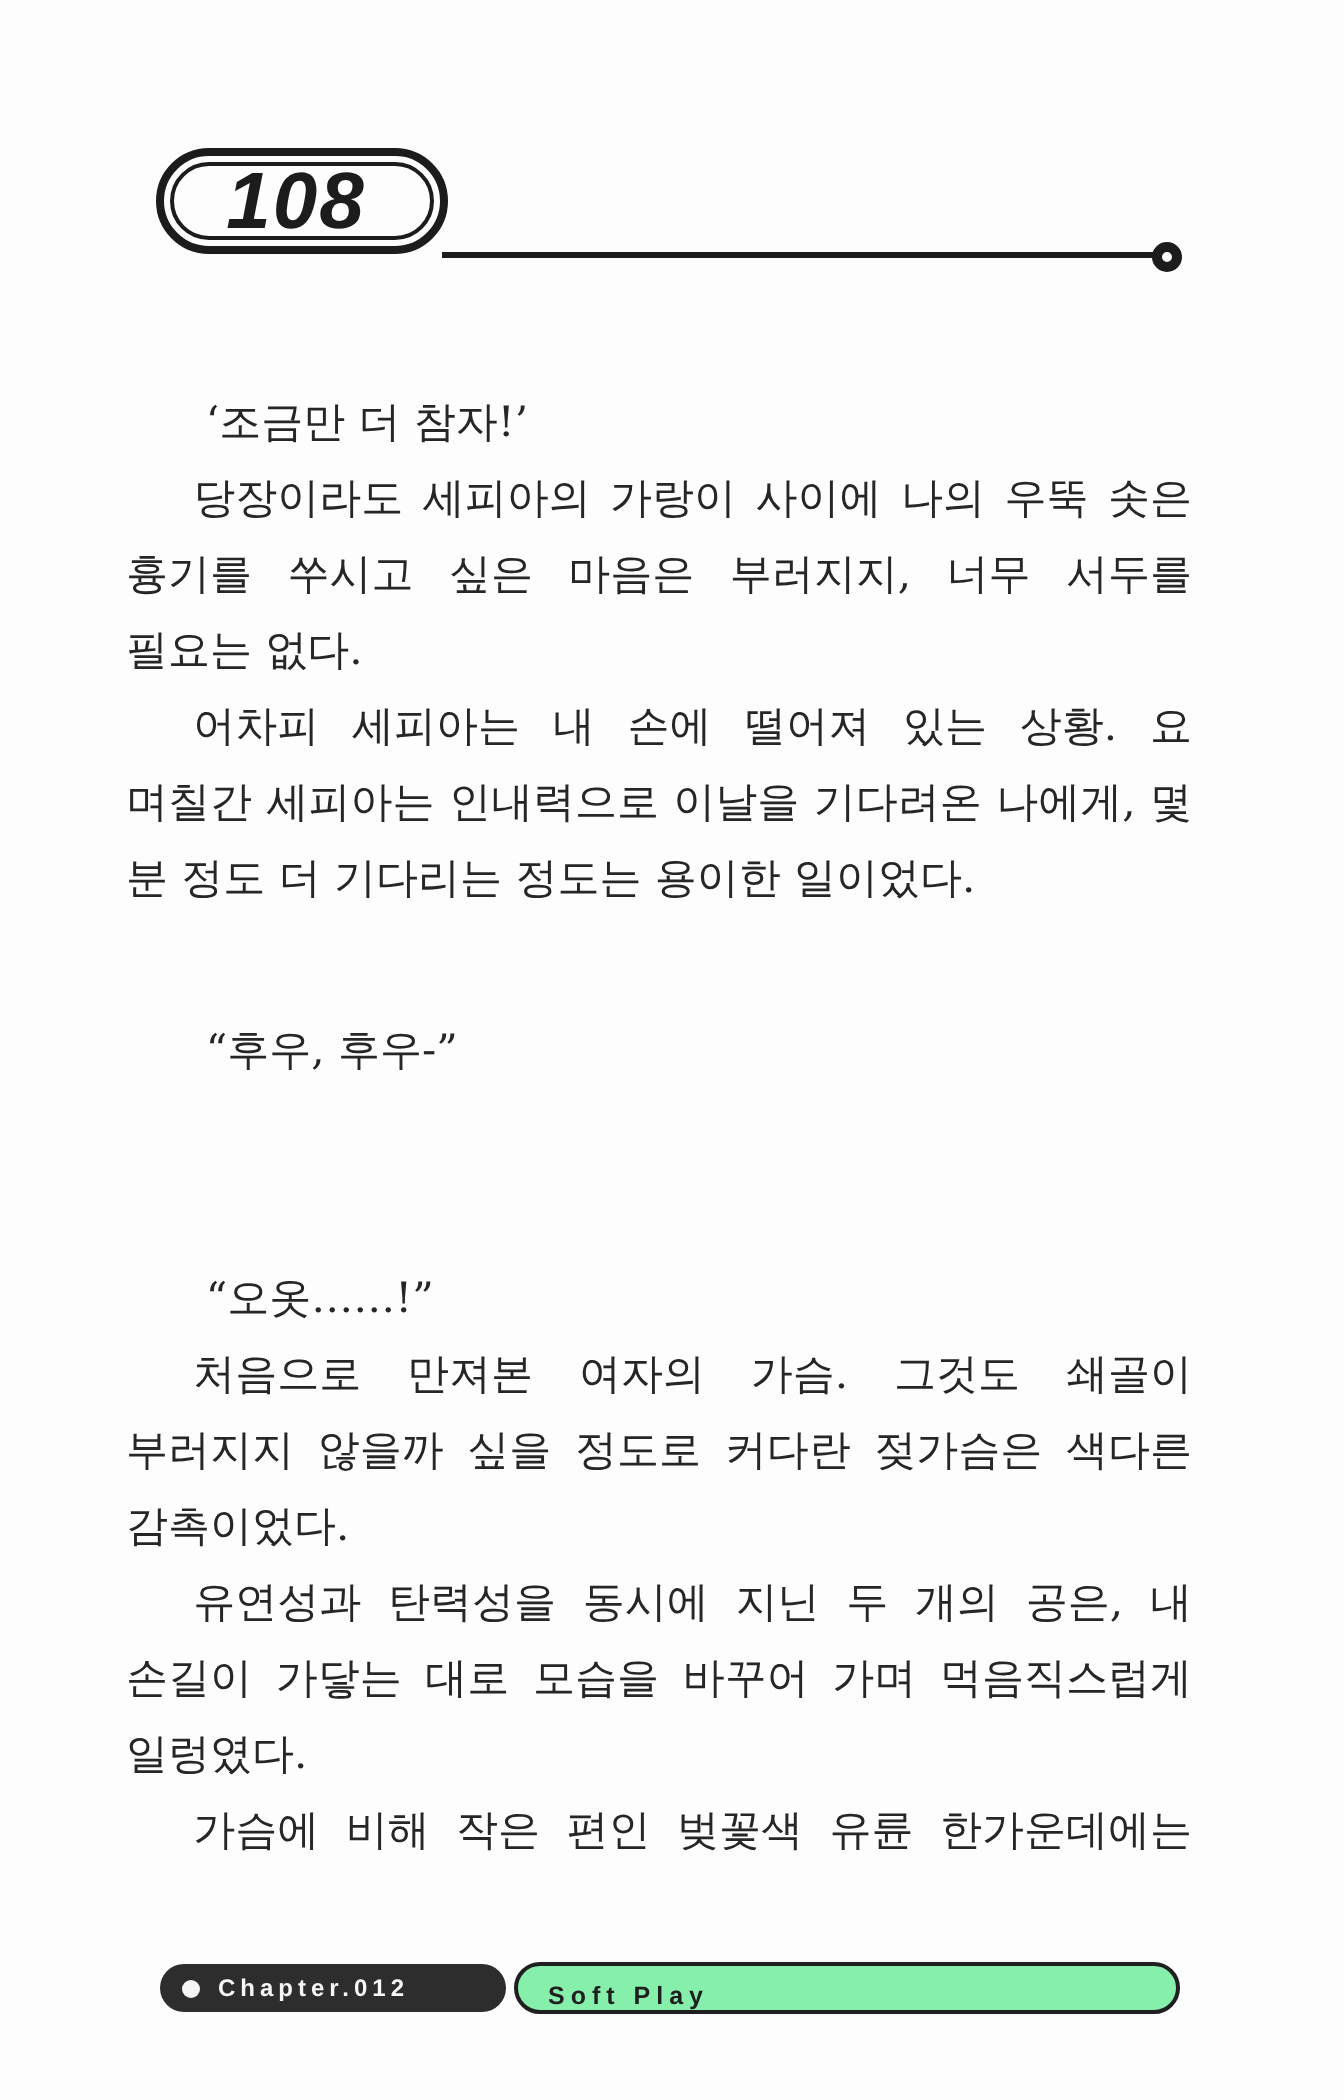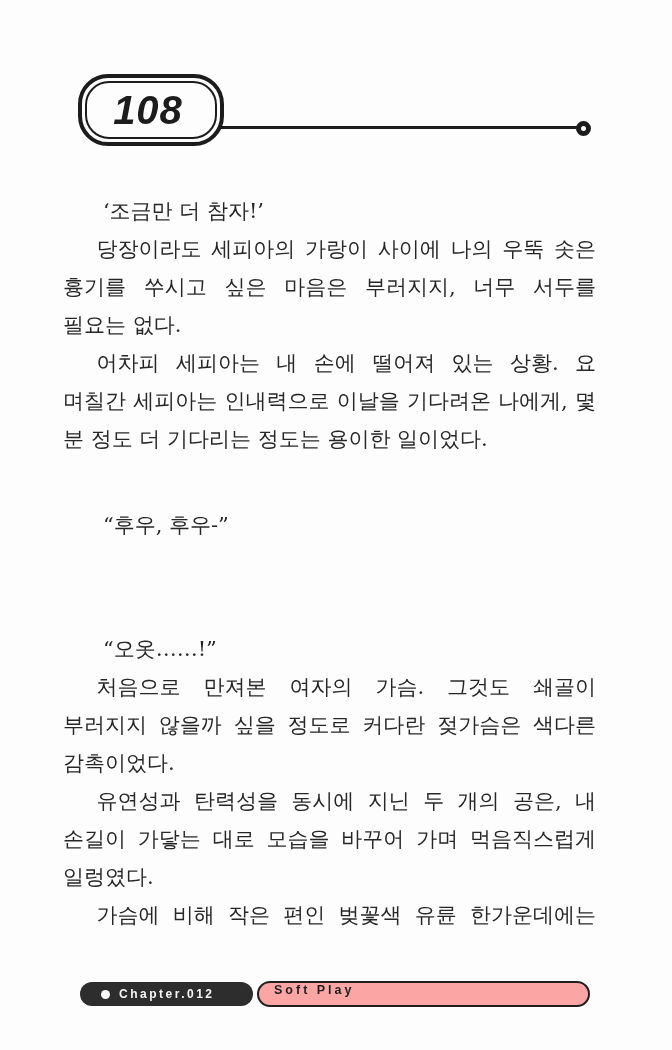--- a/index.html
+++ b/index.html
@@ -14,21 +14,21 @@
     margin: 0 auto;
     background: #fdfdfd;
     color: #262626;
     overflow: hidden;
   }
 
   
   .pagenum-pill {
     position: absolute;
     left: 78px; top: 74px;
-    width: 146px; height: 72px;
+    width: 146px; height: 53px;
     border: 4px solid #1c1c1c;
     border-radius: 30px;
     box-sizing: border-box;
     background: #fdfdfd;
   }
   .pagenum-inner {
     position: absolute;
     left: 3px; right: 3px; top: 3px; bottom: 3px;
     border: 2px solid #1c1c1c;
     border-radius: 24px;
@@ -92,21 +92,21 @@
   
   .chapter-pill {
     position: absolute;
     left: 80px; top: 982px;
     width: 173px; height: 24px;
     background: #2d2d2d;
     border-radius: 12px;
     display: flex;
     align-items: center;
     box-sizing: border-box;
-    padding-left: 21px;
+    padding-left: 11px;
   }
   .chapter-dot {
     width: 9px; height: 9px;
     border-radius: 50%;
     background: #f6f6f6;
     flex: 0 0 auto;
   }
   .chapter-label {
     font-family: "Liberation Sans", "DejaVu Sans", sans-serif;
     font-size: 12px;
@@ -116,23 +116,23 @@
     margin-left: 9px;
     white-space: nowrap;
   }
   .section-pill {
     position: absolute;
     left: 257px; top: 981px;
     width: 333px; height: 26px;
     border: 2px solid #1f1f1f;
     border-radius: 14px;
     box-sizing: border-box;
-    background: #fca5a5;
+    background: #86efac;
     display: flex;
-    align-items: flex-start;
+    align-items: flex-end;
     padding-left: 15px;
   }
   .section-label {
     font-family: "Liberation Sans", "DejaVu Sans", sans-serif;
     font-size: 12.5px;
     font-weight: bold;
     letter-spacing: 3px;
     color: #1f1f1f;
     white-space: nowrap;
   }

